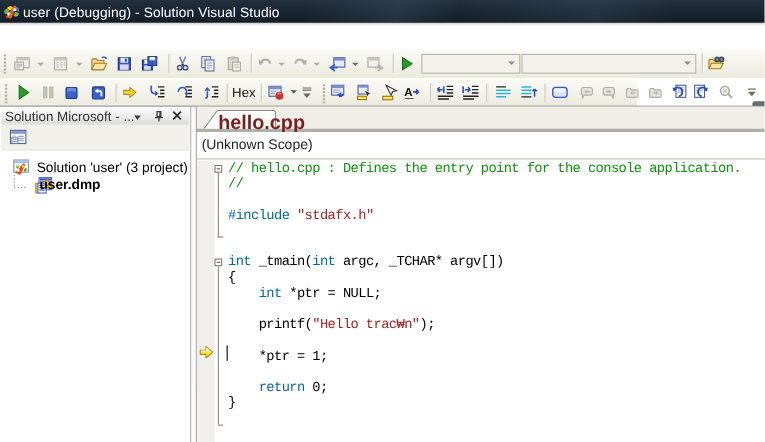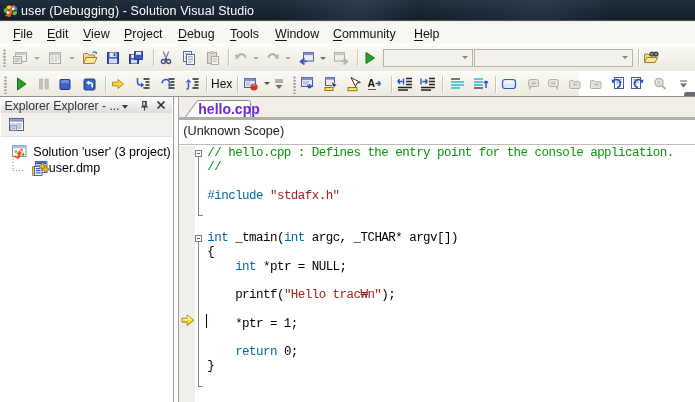--- a/index.html
+++ b/index.html
@@ -31,21 +31,21 @@
 #ptitletext{left:4.5px;top:1.5px;font-size:12.2px;color:#333;}
 #ptoolbar{left:0.8px;top:16.2px;width:171px;height:23px;background:#f1f0ea;border-bottom:1px solid #e3e1d9;}
 #ptree{left:0.8px;top:40.2px;width:171px;height:263px;background:#fff;font-size:12.5px;color:#000;}
 
 #split{left:173.6px;top:97.2px;width:4.2px;height:304.8px;background:#fbfbf9;}
 
 #editor{left:177.8px;top:97.2px;width:517.2px;height:304.8px;background:#fff;border-left:1px solid #9aa0a5;box-sizing:border-box;}
 #tabstrip{left:0;top:0;width:516.2px;height:19.6px;background:#f0eee7;}
 #tabbar{left:0;top:19.6px;width:516.2px;height:3.6px;background:#b0afa7;}
 #tab{left:6.4px;top:2.4px;width:67px;height:17.2px;}
-#tabtext{left:19.5px;top:4.3px;font-size:14px;font-weight:bold;color:#6d28d9;}
+#tabtext{left:19.5px;top:4.3px;font-size:18px;font-weight:bold;color:#7f1d1d;}
 #scopebar{left:0;top:23.2px;width:516.2px;height:23.6px;background:#fff;border-bottom:1.6px solid #bdbdb5;}
 #scopetext{left:4.5px;top:26.8px;font-size:12.7px;color:#222;}
 #codearea{left:0;top:48.4px;width:516.2px;height:204px;background:#fff;}
 #indmargin{left:0.2px;top:0;width:16px;height:256.4px;background:#f0efec;}
 #code{position:absolute;left:28.5px;top:0.3px;font-family:"Liberation Mono",monospace;font-size:12.5px;letter-spacing:-0.54px;line-height:14.22px;white-space:pre;color:#000;}
 #code div{height:14.22px;}
 .k{color:#0369a1;}
 .c{color:#0d930d;}
 .s{color:#a32222;}
 .fold{position:absolute;border:1px solid #7e7e7e;background:#fff;width:7px;height:7px;box-sizing:border-box;}
@@ -60,31 +60,20 @@
     <path d="M0.8 6.5 C0.8 4.6 2.6 3.4 4.2 4.2 L5.8 5 3.6 8.4 C1.9 9.6 0.8 8.3 0.8 6.5Z" fill="#6fae3e"></path>
     <path d="M3.4 3.4 C4.4 1.2 7.6 1.0 8.8 2.8 L9.6 4.0 5.8 5.4 Z" fill="#ffd21e"></path>
     <path d="M10.4 2.2 C12.6 1.6 14.6 3.4 14.2 5.6 L13.9 7.0 10.0 5.0 Z" fill="#4f7bd0"></path>
     <path d="M14.0 7.6 C14.6 9.8 12.6 11.8 10.6 11.0 L9.2 10.4 10.8 7.0 Z" fill="#7dbb3c"></path>
     <path d="M2.0 11.8 L9.4 1.6 C10.2 0.5 12.0 1.3 11.6 2.6 L7.6 12.2 C7.0 13.4 5.2 13.2 5.0 12.4 Z" fill="#e85c28"></path>
     <circle cx="4.9" cy="8.6" r="1.4" fill="#fff"></circle>
     <circle cx="10.3" cy="4.9" r="1.4" fill="#fff"></circle>
   </svg>
   <div class="abs" id="titletext">user (Debugging) - Solution Visual Studio</div>
   <div class="abs" id="titleline"></div>
-  <div class="abs" id="menubar">
-    <span class="mi" style="left:13px"><u>F</u>ile</span>
-    <span class="mi" style="left:47px"><u>E</u>dit</span>
-    <span class="mi" style="left:83px"><u>V</u>iew</span>
-    <span class="mi" style="left:124px"><u>P</u>roject</span>
-    <span class="mi" style="left:178px"><u>D</u>ebug</span>
-    <span class="mi" style="left:230px"><u>T</u>ools</span>
-    <span class="mi" style="left:275px"><u>W</u>indow</span>
-    <span class="mi" style="left:333px"><u>C</u>ommunity</span>
-    <span class="mi" style="left:414px"><u>H</u>elp</span>
-  </div>
   <div class="abs" id="tb1">
     <div class="grip" style="left:3px;top:4px"></div>
     <svg class="i" style="left:11.5px;top:5.5px" viewBox="0 0 16 16">
         <rect x="3.5" y="2.5" width="11" height="9" fill="#f2f2ef" stroke="#a9a9a2"></rect>
         <rect x="3.5" y="2.5" width="11" height="2.4" fill="#c9c9c2"></rect>
         <rect x="1.5" y="6.5" width="8" height="7" fill="#e8e8e4" stroke="#a9a9a2"></rect>
         <path d="M3 8.5 h5 M3 10 h5 M3 11.5 h3" stroke="#b3b3ac" stroke-width="0.9"></path>
       </svg>
     <div class="dd" style="left:33.5px;top:12px;border-top-color:#a9a79c"></div>
     <svg class="i" style="left:46.5px;top:5.5px" viewBox="0 0 16 16">
@@ -320,21 +309,21 @@
       </svg>
     <svg class="abs" style="left:679px;top:8px" width="9" height="10" viewBox="0 0 9 10">
         <path d="M1 1 h7" stroke="#6e6c64" stroke-width="1.1"></path>
         <path d="M1 3.5 h7 l-3.5 4 z" fill="#6e6c64"></path>
       </svg>
     <div class="abs" style="left:683.5px;top:20.5px;width:11.5px;height:5px;background:#686c70;border-radius:2.5px 0 0 0"></div>
   </div>
   <div class="abs" id="topborder"></div>
   <div class="abs" id="panel">
     <div class="abs" id="ptitle"></div>
-    <div class="abs" id="ptitletext">Explorer Explorer - ...</div>
+    <div class="abs" id="ptitletext">Solution Microsoft - ...</div>
     <div class="dd" style="left:122px;top:8px;border-top-width:4px;border-left-width:3.5px;border-right-width:3.5px;border-top-color:#3c3c3c"></div>
     <svg class="abs" style="left:139px;top:2.5px" width="11" height="12" viewBox="0 0 11 12">
         <path d="M5.5 10.5 v-3.5 M2 7 h7 M3.8 1.5 h3.4 v4.5 h-3.4 z" fill="#fff" stroke="#3c3c3c" stroke-width="1.2"></path>
         <path d="M6.3 1.8 v4" stroke="#3c3c3c" stroke-width="1"></path>
       </svg>
     <svg class="abs" style="left:155.5px;top:3px" width="10" height="10" viewBox="0 0 10 10">
         <path d="M1.5 1.5 L8.5 8.5 M8.5 1.5 L1.5 8.5" stroke="#2e2e2e" stroke-width="1.7"></path>
       </svg>
     <div class="abs" id="ptoolbar">
       <svg class="abs" style="left:7px;top:3.5px" width="17" height="16" viewBox="0 0 17 16">
@@ -363,21 +352,21 @@
       <svg class="abs" style="left:29.8px;top:22.6px" width="18" height="17" viewBox="0 0 18 17">
           <rect x="4.5" y="1.5" width="11.5" height="11" fill="#fdfdff" stroke="#3858b8" stroke-width="0.9"></rect>
           <rect x="5.2" y="2.2" width="10.1" height="1.8" fill="#2446c8"></rect>
           <rect x="5.2" y="4.6" width="10.1" height="1.2" fill="#6a86dc"></rect>
           <path d="M1.5 6.5 h2.5 v9 h-2.5 z" fill="#f2c94c" stroke="#9a7a18" stroke-width="0.8"></path>
           <rect x="3.5" y="6.5" width="7.5" height="9" fill="#fafbff" stroke="#3858b8" stroke-width="0.9"></rect>
           <path d="M4.8 8.6 h4.8 M4.8 10.7 h4.8 M4.8 12.8 h4.8" stroke="#3a62d0" stroke-width="1.2"></path>
           <path d="M10.7 3.1 h2.1 v2.2 h2.2 v2.1 h-2.2 v2.2 h-2.1 v-2.2 h-2.2 v-2.1 h2.2 z" fill="#f4c838" stroke="#8a6a10" stroke-width="0.7"></path>
           <path d="M13.5 6.3 h2 v2 h2 v2 h-2 v2 h-2 v-2 h-2 v-2 h2 z" fill="#f4c838" stroke="#8a6a10" stroke-width="0.7"></path>
         </svg>
-      <span class="abs" style="left:48px;top:23.3px;font-weight:normal">user.dmp</span>
+      <span class="abs" style="left:35px;top:23.3px;font-weight:bold">user.dmp</span>
     </div>
   </div>
   <div class="abs" id="split"></div>
   <div class="abs" id="editor">
     <div class="abs" id="tabstrip"></div>
     <div class="abs" id="tabbar"></div>
     <svg class="abs" id="tab" width="67" height="17.2" viewBox="0 0 67 17.2">
       <path d="M0.5 17 L12 1.2 Q12.4 0.5 13.4 0.5 L63.5 0.5 Q65.5 0.5 65.5 2.5 L65.5 17" fill="#fdfdfc" stroke="#8d8d87" stroke-width="1"></path>
     </svg>
     <div class="abs" id="tabtext">hello.cpp</div>

